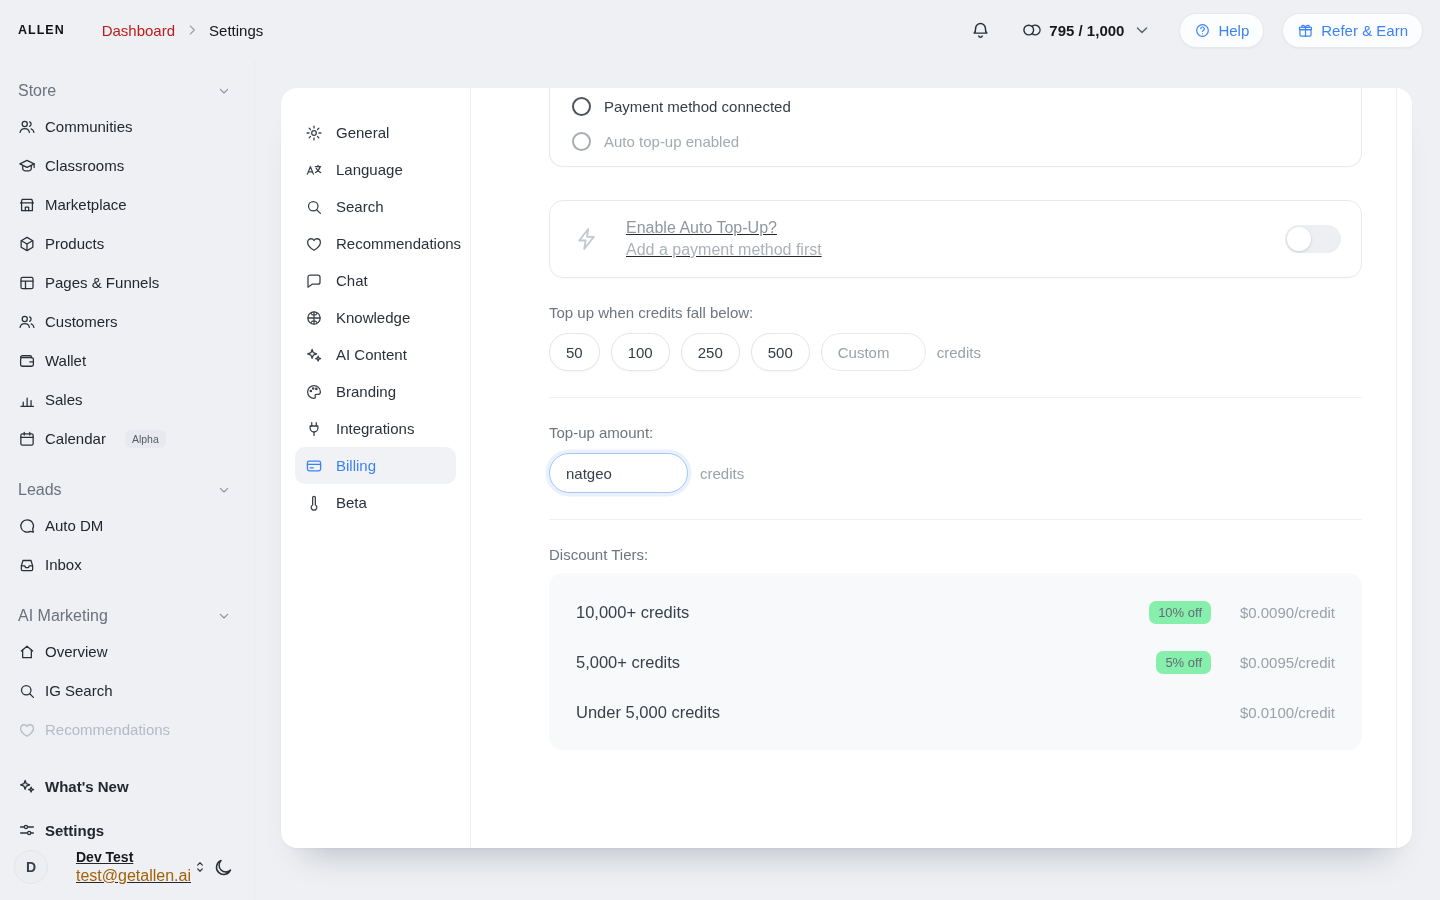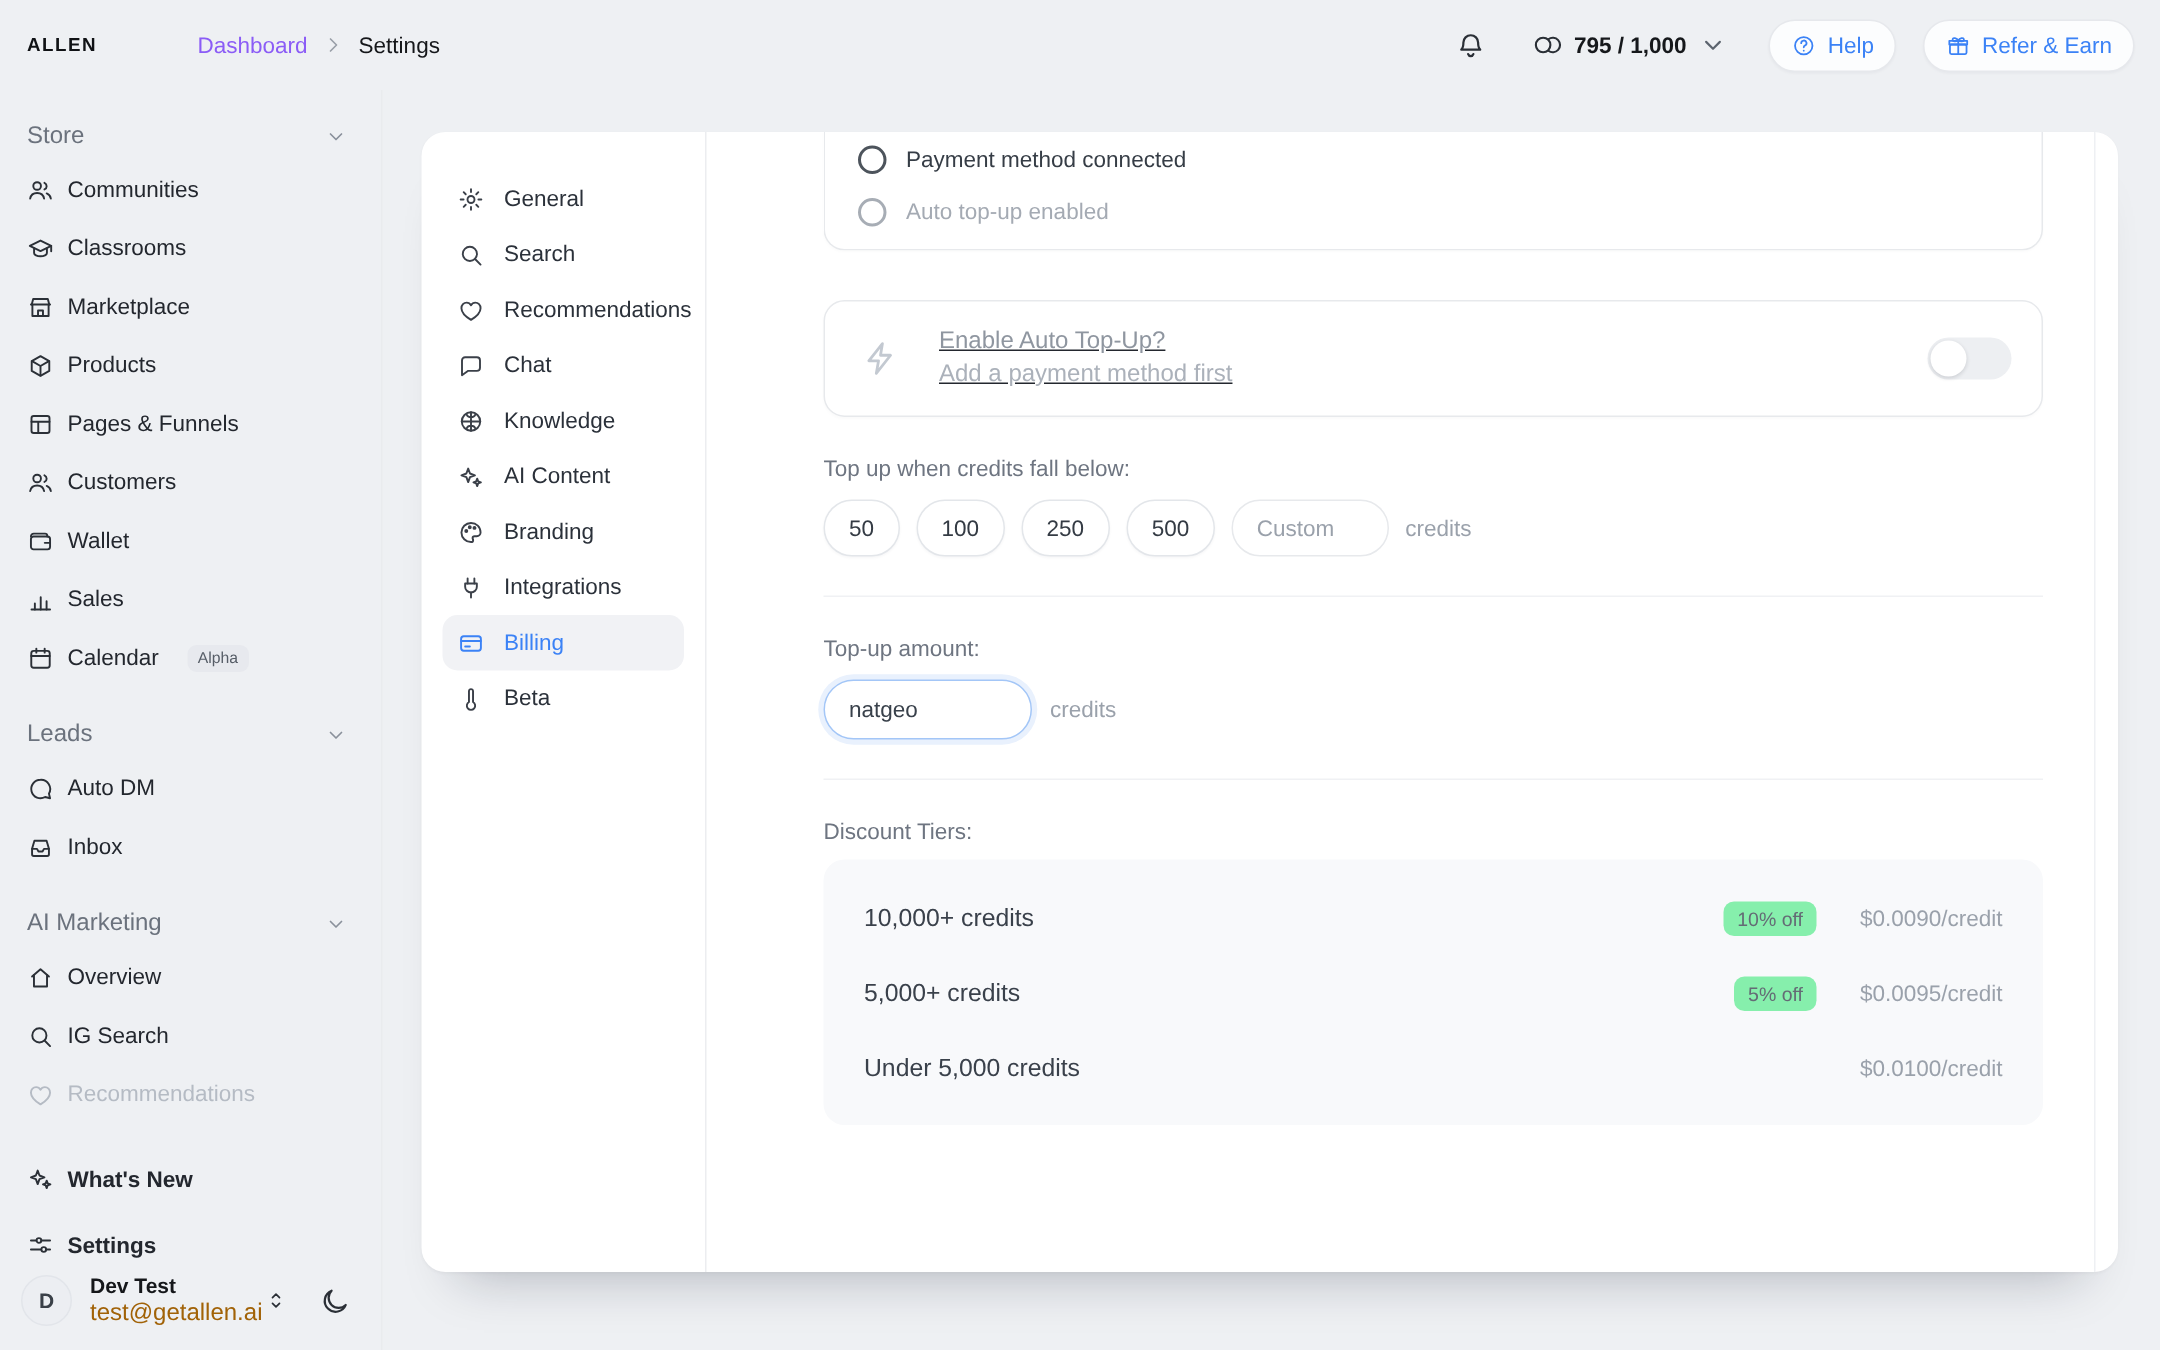--- a/index.html
+++ b/index.html
@@ -11,21 +11,21 @@
   }
   .icn { display:inline-flex; width:19px; height:19px; flex:none; }
   .icn svg { width:100%; height:100%; fill:none; stroke:currentColor; stroke-width:1.7; stroke-linecap:round; stroke-linejoin:round; display:block; }
   .icn.sm { width:16px; height:16px; }
   .icn.lg { width:26px; height:26px; }
 
   
   header { height:60px; display:flex; align-items:center; padding:0 17px 0 18px; }
   .logo { font-weight:800; font-size:12.5px; letter-spacing:1px; color:#101215; cursor:pointer; }
   .breadcrumb { margin-left:37px; display:flex; align-items:center; gap:9px; font-size:15px; }
-  .bc-item { color:#8b5cf6; cursor:pointer; text-decoration:none;margin-left:30px; }
+  .bc-item { color:#b91c1c; cursor:pointer; text-decoration:none; }
   .bc-sep { color:#9aa0a8; display:inline-flex; }
   .bc-current { color:#15171a; }
   .hdr-right { margin-left:auto; display:flex; align-items:center; }
   .icon-btn { background:none; border:none; color:#2a2f36; cursor:pointer; display:inline-flex; padding:4px; }
   .icon-btn .icn { width:21px; height:21px; }
   .credits { display:flex; align-items:center; gap:8px; margin:0 27px 0 26px; cursor:pointer; }
   .credits .icn { width:20px; height:20px; color:#2a2f36; }
   .credits-text { font-size:15px; font-weight:700; color:#16181b; }
   .credits .chev { color:#5c646e; }
   .pill-btn { display:inline-flex; align-items:center; gap:7px; height:35px; padding:0 14px;
@@ -43,21 +43,21 @@
   .sb-section { margin-bottom:15px; }
   .sb-item { height:39px; display:flex; align-items:center; gap:9px; padding:0 6px; font-size:15px; color:#23272e; border-radius:9px; cursor:pointer; }
   .sb-item .icn { width:18px; height:18px; color:#2b3037; }
   .sb-item.muted, .sb-item.muted .icn { color:#b5bbc4; }
   .sb-badge { margin-left:10px; font-size:10.5px; background:#e7e9ee; color:#565d67; padding:3px 7px; border-radius:6px; }
   .sb-footer .sb-item { height:44px; font-weight:700; }
   .sb-footer .sb-item .icn { stroke-width:2; }
   .sb-user { position:absolute; left:0; right:0; bottom:0; height:58px; display:flex; align-items:center; padding:0 16px 8px 14px; }
   .avatar { width:34px; height:34px; border-radius:50%; background:#eceef2; border:1px solid #e2e5ea; color:#3a4048;
     font-weight:700; font-size:14px; display:flex; align-items:center; justify-content:center; cursor:pointer; }
-  .user-meta { margin-left:12px; width:116px; }
+  .user-meta { margin-left:28px; width:116px;text-decoration:underline; }
   .user-name { font-size:14px; font-weight:700; color:#15171a; }
   .user-email { font-size:16px; color:#a16207; margin-top:2px; }
   .switcher { color:#2a2f36; cursor:pointer; }
   .moon-btn { margin-left:auto; }
 
   
   .main { flex:1; }
   .card { margin:28px 28px 0 26px; height:760px; background:#fff; border-radius:16px; display:flex; overflow:hidden;
     box-shadow:0 26px 34px -24px rgba(15,23,42,.28), 0 1px 2px rgba(15,23,42,.03); }
   .set-nav { width:189px; flex:none; padding:26px 14px; }
@@ -402,20 +402,29 @@
               <svg viewBox="0 0 24 24">
                 <circle cx="12" cy="12" r="3.1"></circle>
                 <path d="M12 2.8v2.6M12 18.6v2.6M2.8 12h2.6M18.6 12h2.6M5.5 5.5l1.8 1.8M16.7 16.7l1.8 1.8M18.5 5.5l-1.8 1.8M7.3 16.7l-1.8 1.8"></path>
               </svg>
             </span>
     <span>General</span>
   </div>
           <div class="set-item ">
     <span class="icn ">
               <svg viewBox="0 0 24 24">
+                <path d="m3.2 17.5 4-10 4 10M4.7 14.4h5"></path>
+                <path d="M13.8 7.5h7M17.3 5.8v1.7M20.2 7.5c-.8 3.4-3 6.2-6.2 7.8M15 9.8c1 2.6 3.2 4.7 5.9 5.6"></path>
+              </svg>
+            </span>
+    <span>Language</span>
+  </div>
+          <div class="set-item ">
+    <span class="icn ">
+              <svg viewBox="0 0 24 24">
                 <circle cx="11" cy="11" r="6.3"></circle>
                 <path d="m15.6 15.6 4.9 4.9"></path>
               </svg>
             </span>
     <span>Search</span>
   </div>
           <div class="set-item ">
     <span class="icn ">
               <svg viewBox="0 0 24 24">
                 <path d="M12 20.3C8.6 18.2 3.5 14.6 3.5 9.9c0-2.8 2.1-4.9 4.6-4.9 1.6 0 3.1.9 3.9 2.3.8-1.4 2.3-2.3 3.9-2.3 2.5 0 4.6 2.1 4.6 4.9 0 4.7-5.1 8.3-8.5 10.4z"></path>

